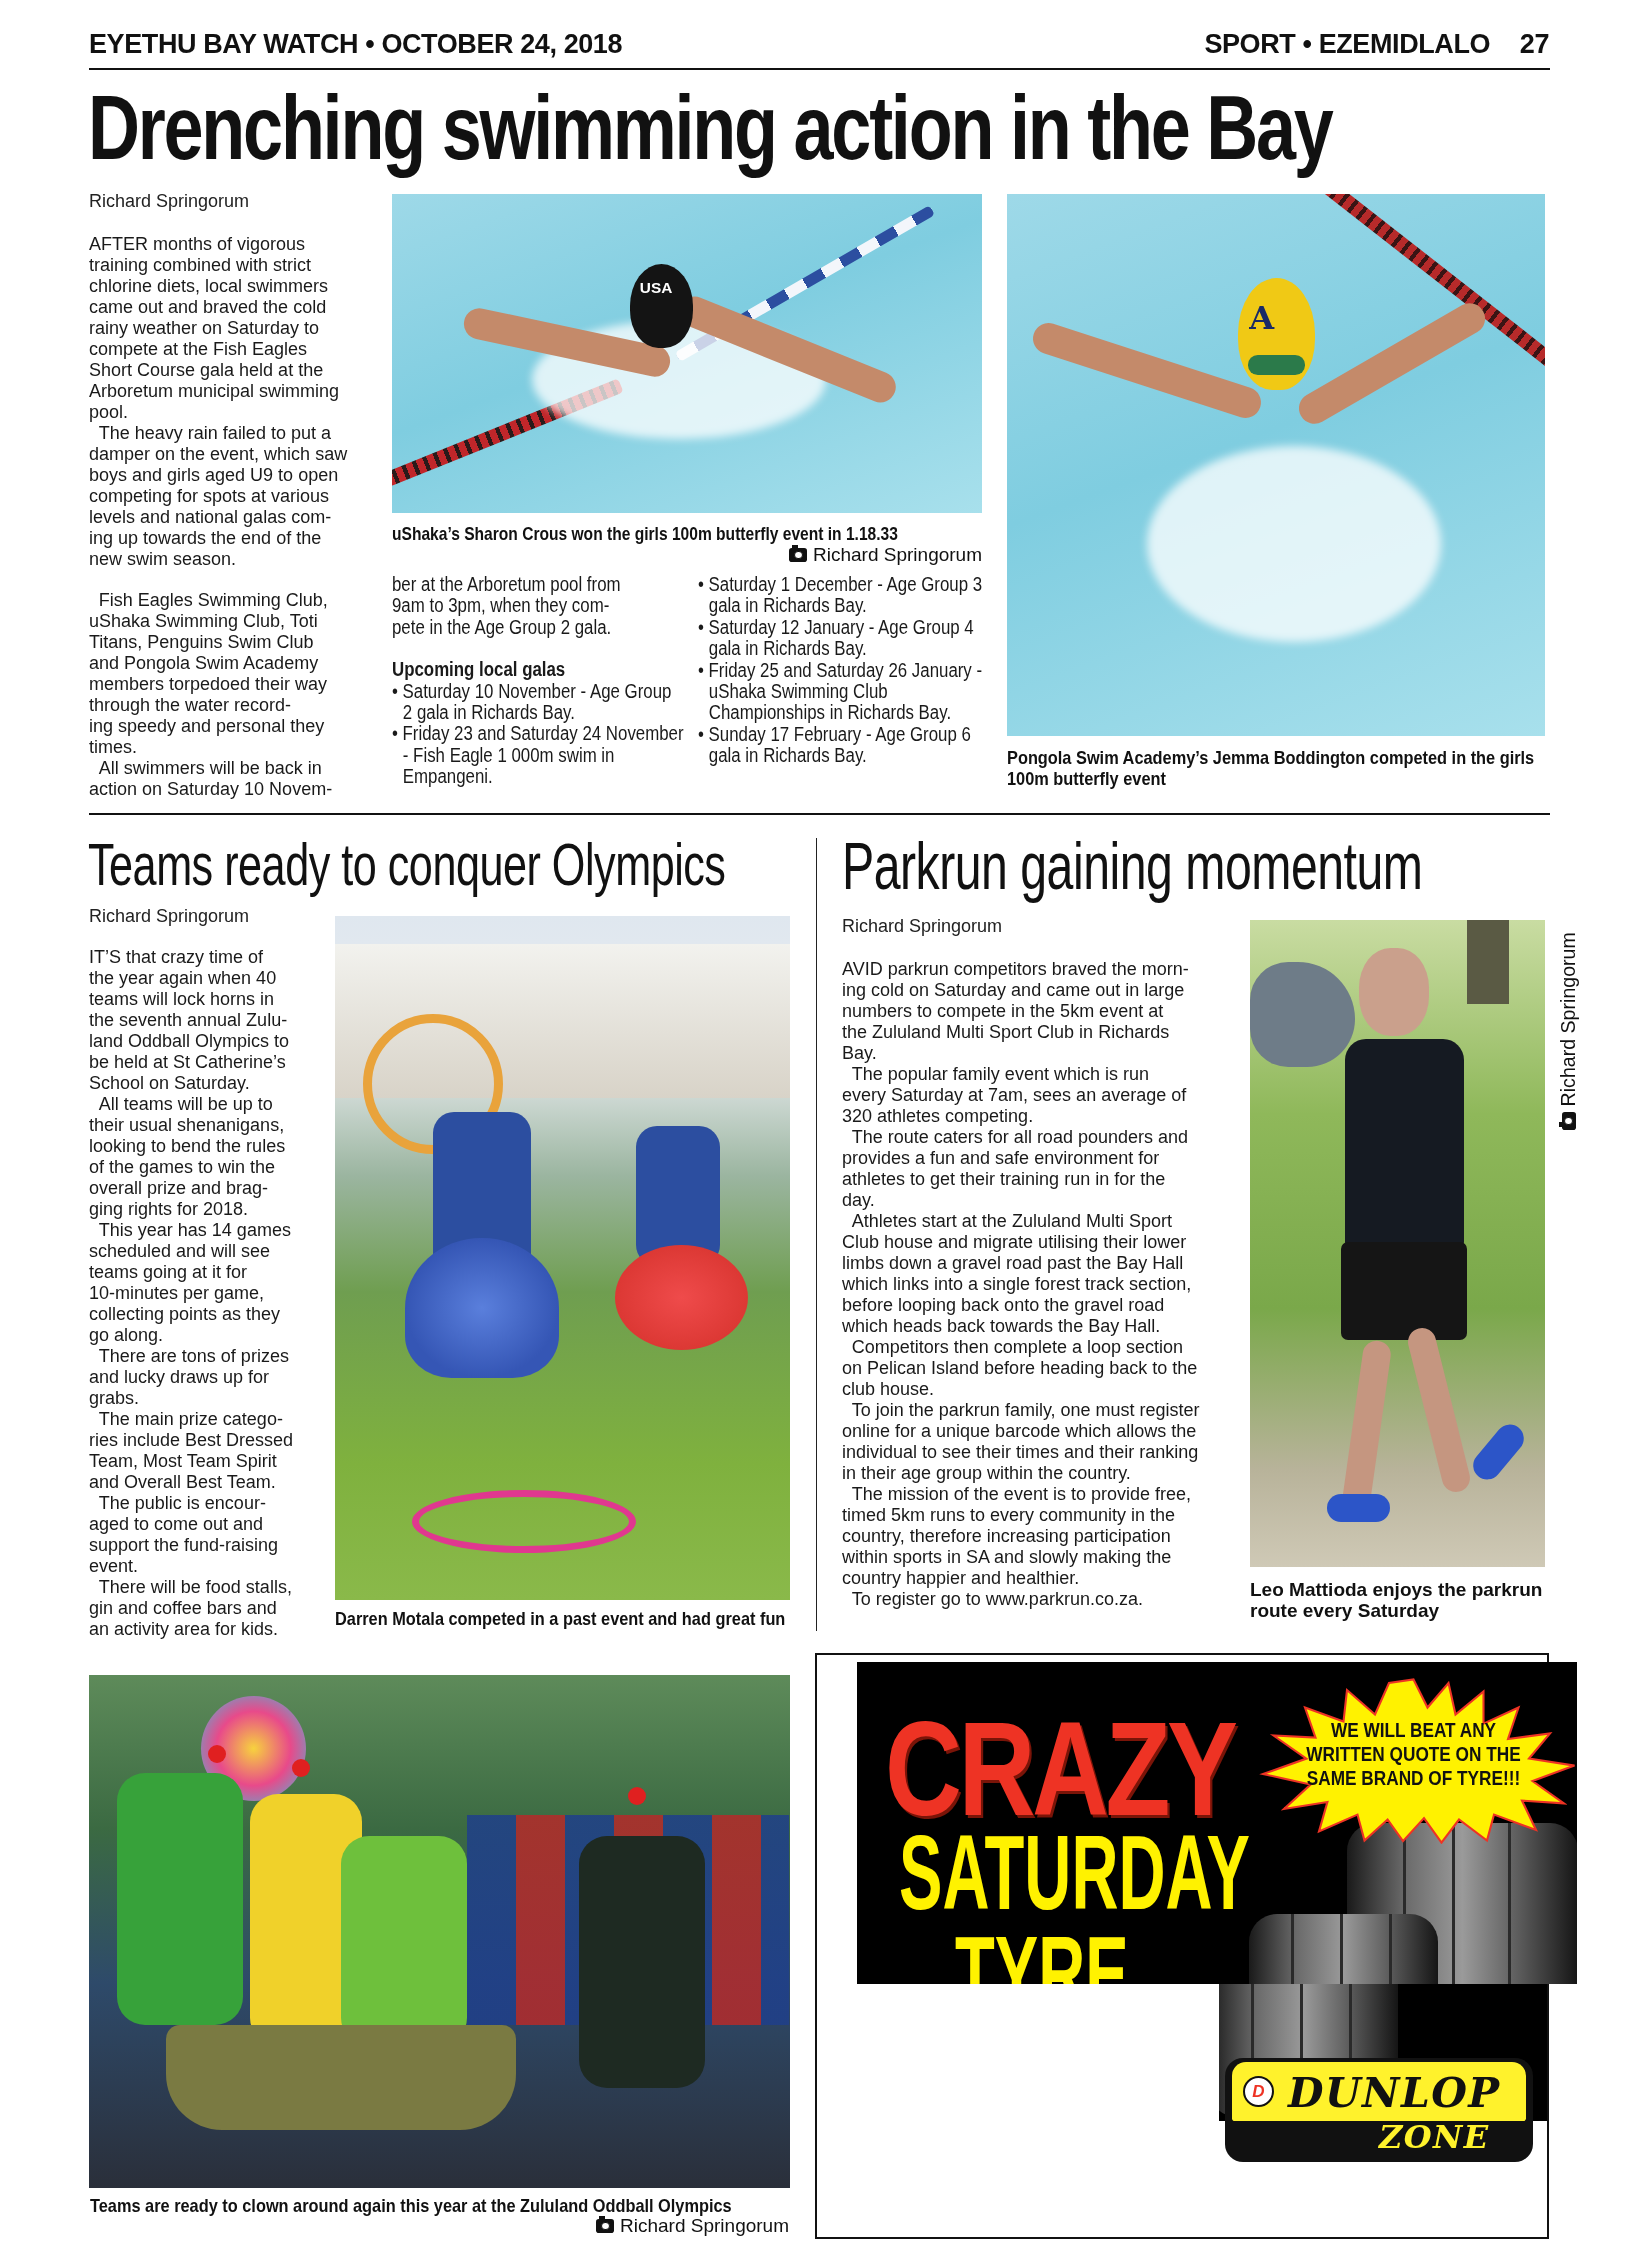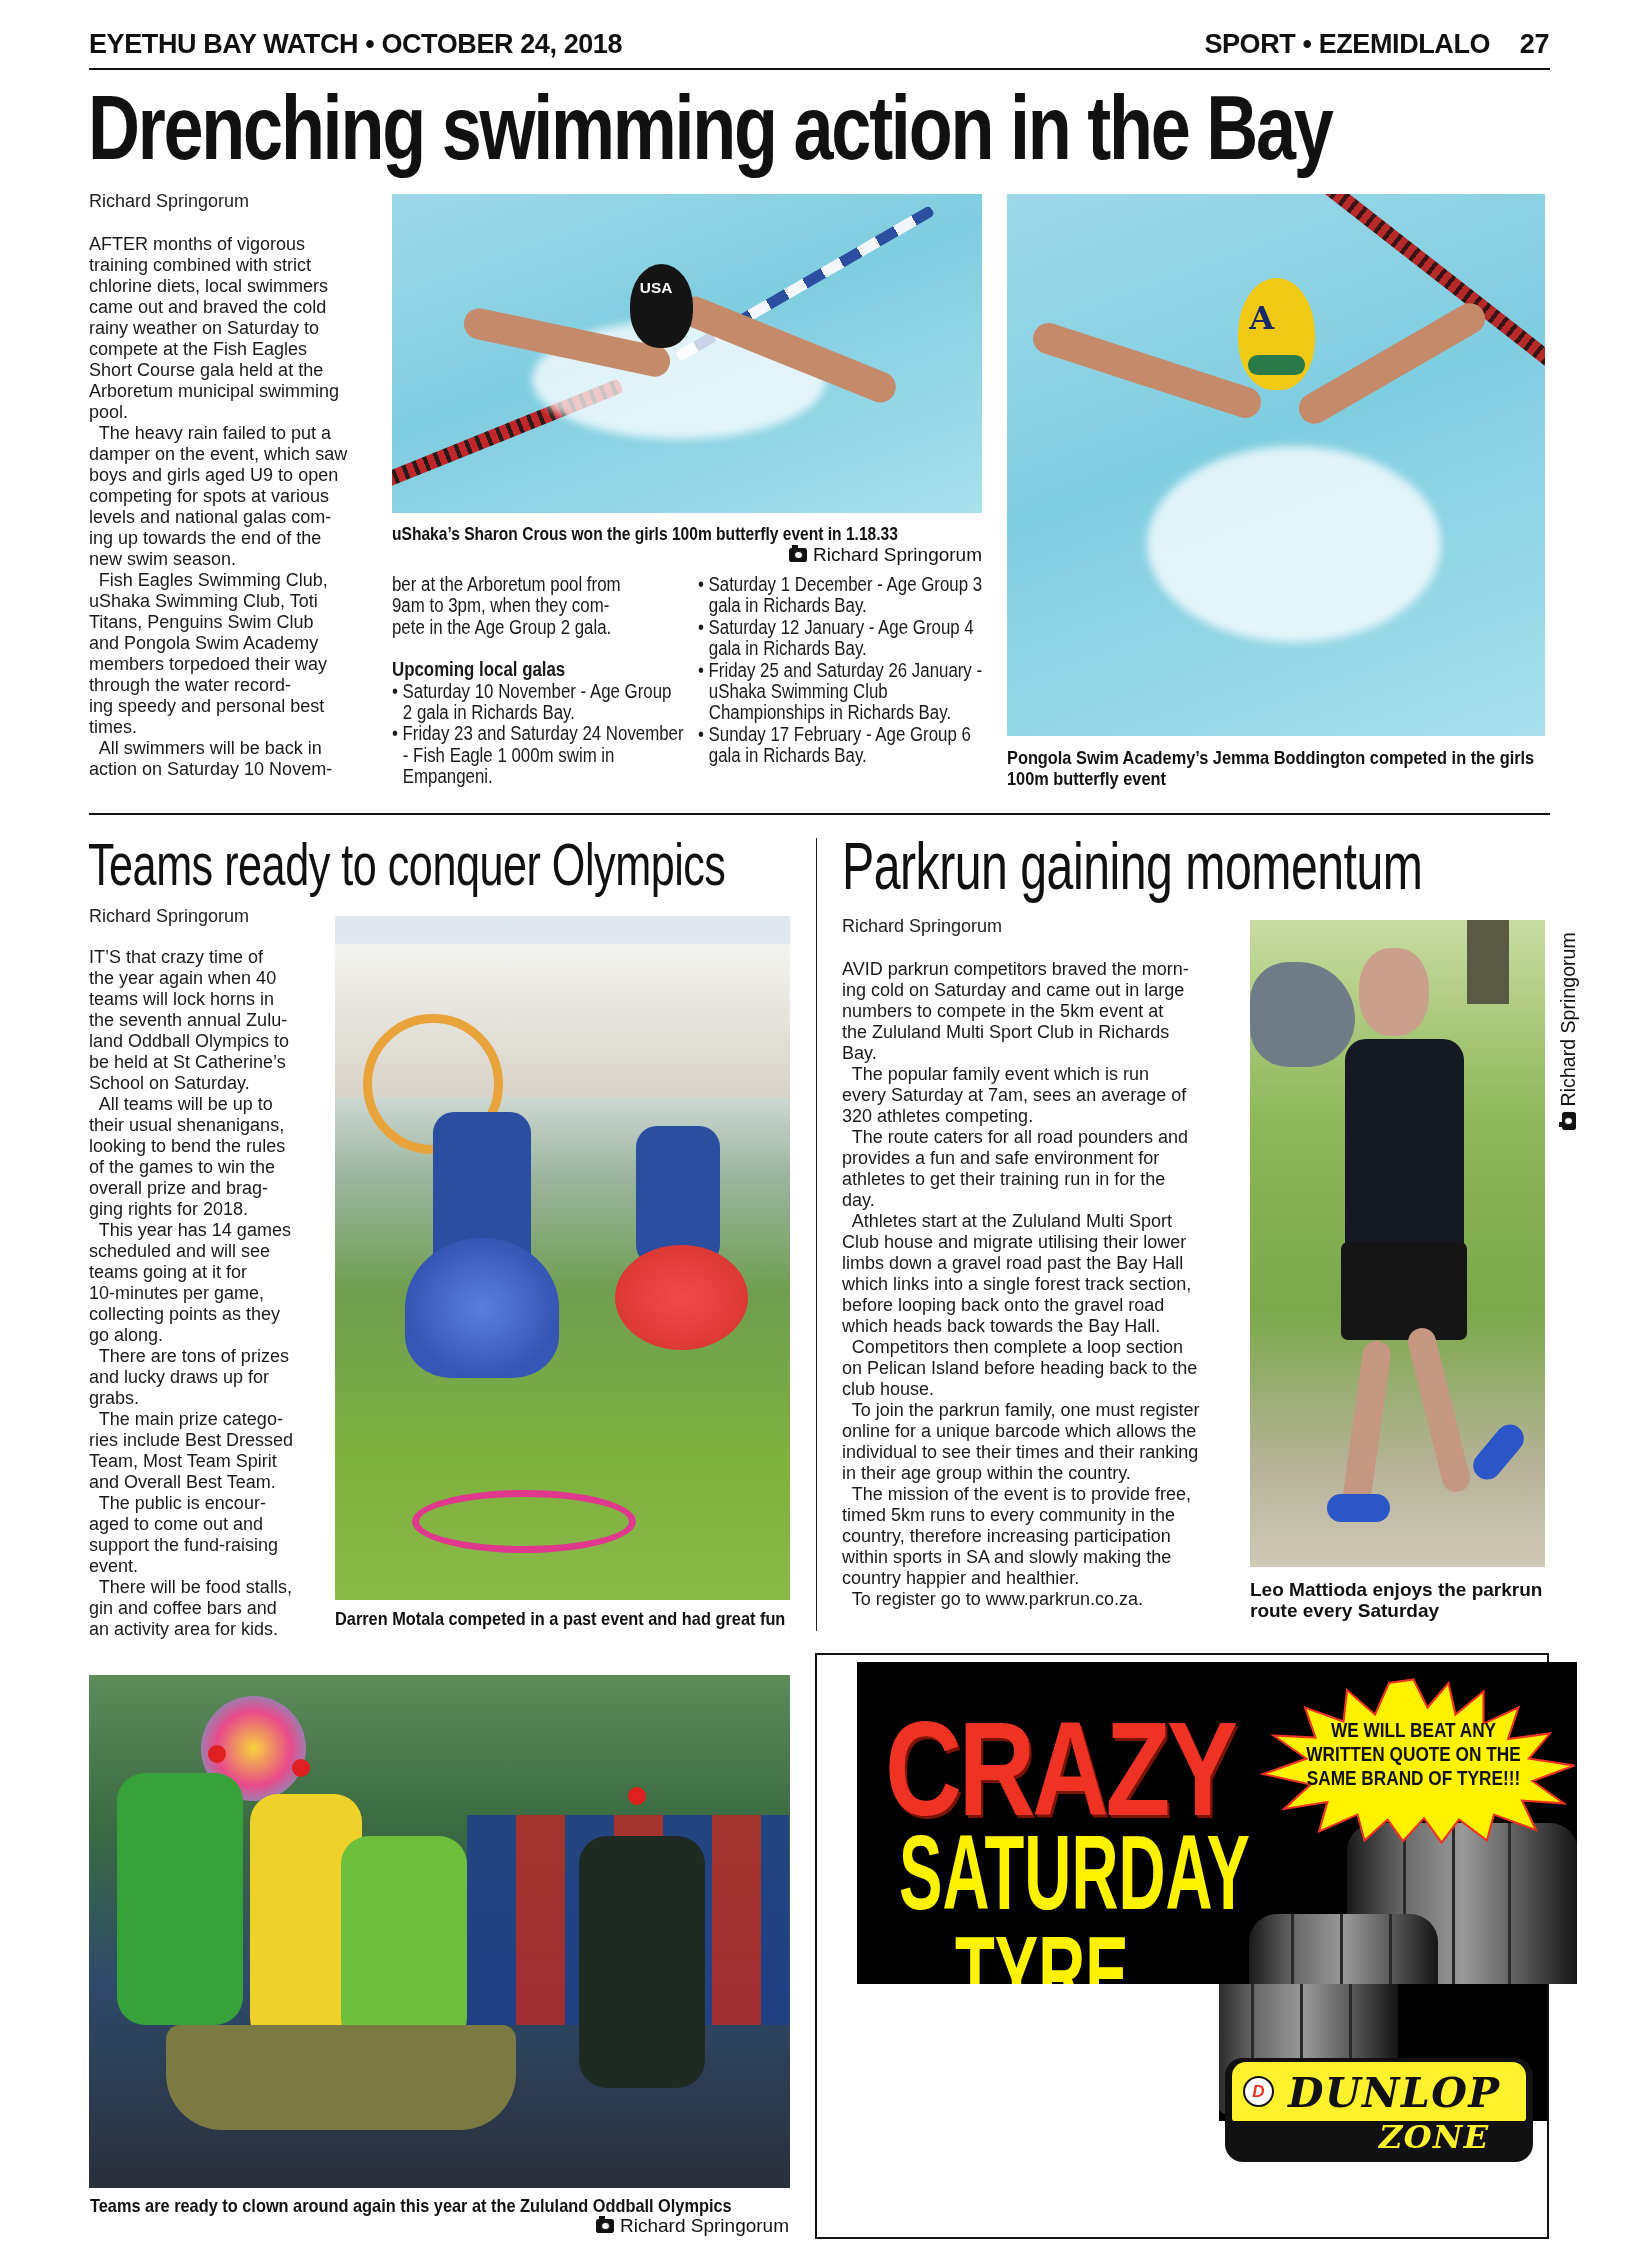--- a/index.html
+++ b/index.html
@@ -76,27 +76,27 @@
     <div>Short Course gala held at the</div>
     <div>Arboretum municipal swimming</div>
     <div>pool.</div>
     <div style="text-indent: 9.8px;">The heavy rain failed to put a</div>
     <div>damper on the event, which saw</div>
     <div>boys and girls aged U9 to open</div>
     <div>competing for spots at various</div>
     <div>levels and national galas com-</div>
     <div>ing up towards the end of the</div>
     <div>new swim season.</div>
-    <div style="text-indent: 9.8px;">Fish Eagles Swimming Club,</div>
+    <div style="text-indent: 9.8px; margin-top: 20px;">Fish Eagles Swimming Club,</div>
     <div>uShaka Swimming Club, Toti</div>
     <div>Titans, Penguins Swim Club</div>
     <div>and Pongola Swim Academy</div>
     <div>members torpedoed their way</div>
     <div>through the water record-</div>
-    <div>ing speedy and personal best</div>
+    <div>ing speedy and personal they</div>
     <div>times.</div>
     <div style="text-indent: 9.8px;">All swimmers will be back in</div>
     <div>action on Saturday 10 Novem-</div>
   </div>
 
 <div class="abs photo pool" style="left:392px;top:194px;width:590px;height:319px;">
   <div class="lane" style="left:-14px;top:231px;width:252px;height:15.4px;background:repeating-linear-gradient(90deg,#c0262a 0 7px,#2a1a1a 7px 11.2px);transform:rotate(-22deg);"></div>
   <div class="lane" style="left:266px;top:84px;width:294px;height:11.2px;background:repeating-linear-gradient(90deg,#f3f6fb 0 21px,#2c4ea0 21px 42px);transform:rotate(-30deg);"></div>
   <div class="splash" style="left:140px;top:126px;width:294px;height:119px;"></div>
   <div class="arm" style="left:70px;top:133px;width:210px;transform:rotate(12deg);"></div>

